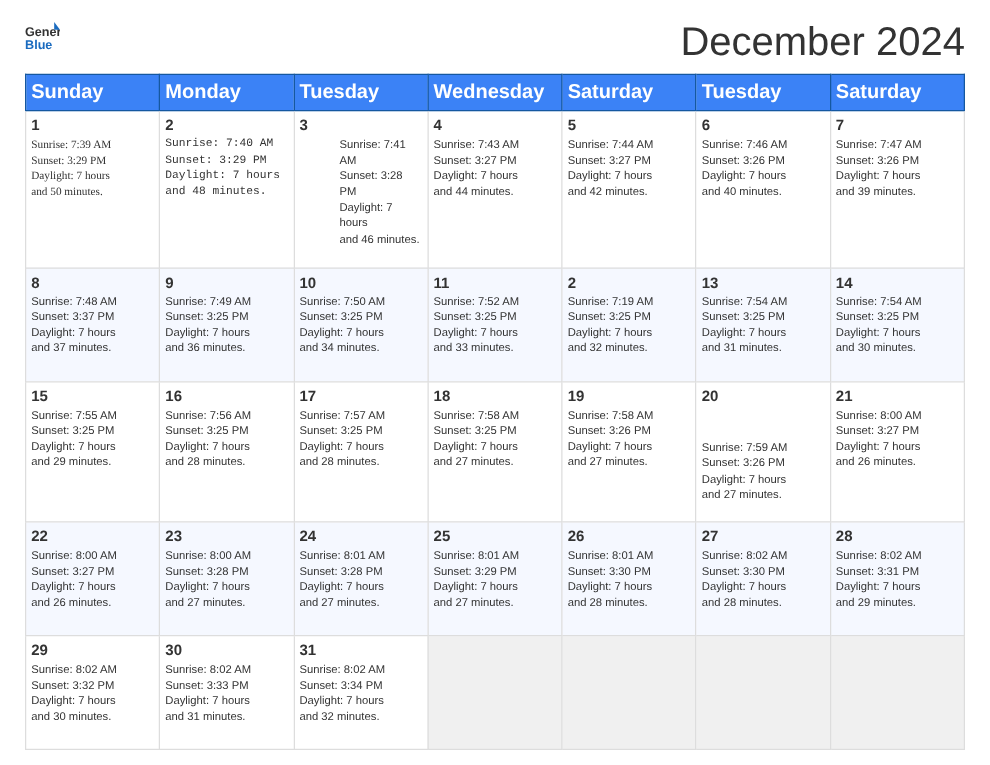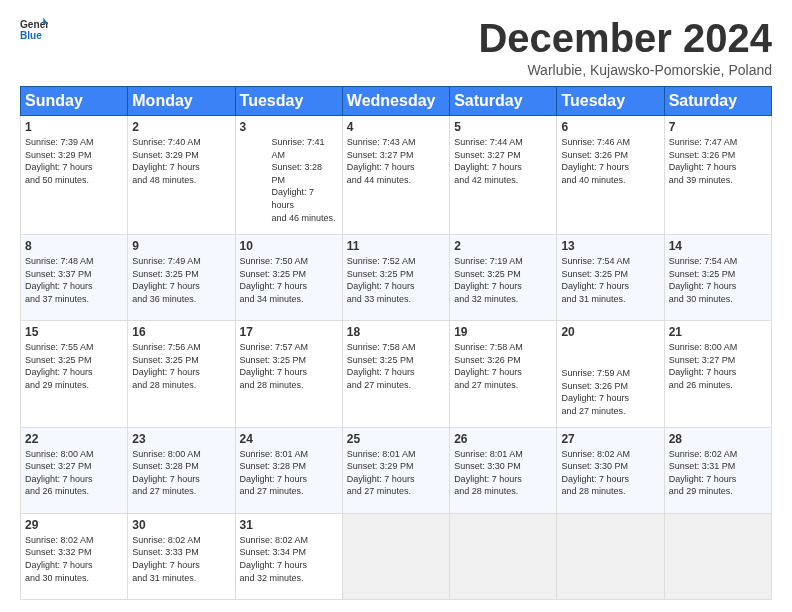--- a/index.html
+++ b/index.html
@@ -29,22 +29,22 @@
       gap: 4px;
     }
     .logo-icon {
       width: 28px;
       height: 28px;
     }
     .title-block {
       text-align: right;
     }
     .main-title {
-      font-size: 40px;
-      font-weight: bold;
+      font-size: 32px;
+      font-weight: normal;
       color: #333;
       line-height: 1.1;
     }
     .subtitle {
       font-size: 14px;
       color: #555;
       margin-top: 2px;
     }
     .calendar {
       flex: 1;
@@ -96,48 +96,47 @@
   <div class="header">
     <div class="logo">
       <svg class="logo-icon" viewBox="0 0 36 36">
         <text x="0" y="16" font-size="13" font-weight="bold" fill="#333" font-family="Arial">General</text>
         <text x="0" y="30" font-size="13" font-weight="bold" fill="#1a6bbf" font-family="Arial">Blue</text>
         <polygon points="30,2 36,10 30,10" fill="#1a6bbf"></polygon>
       </svg>
     </div>
     <div class="title-block">
       <div class="main-title">December 2024</div>
-      <div class="subtitle">Warlubie, Kujawsko-Pomorskie, Poland</div>
     </div>
   </div>
 
   <table class="calendar">
     <thead>
       <tr>
         <th>Sunday</th>
         <th>Monday</th>
         <th>Tuesday</th>
         <th>Wednesday</th>
         <th>Saturday</th>
         <th>Tuesday</th>
         <th>Saturday</th>
       </tr>
     </thead>
     <tbody id="calendar-body">
     <tr>
           <td>
             <span class="day-num">1</span>
-            <div class="day-info" style="white-space: pre-line;">Sunrise: 7:39 AM
+            <div class="day-info" style="white-space: pre-line; font-family: Liberation Serif, serif;">Sunrise: 7:39 AM
 Sunset: 3:29 PM
 Daylight: 7 hours
 and 50 minutes.</div>
           </td>
           <td>
             <span class="day-num">2</span>
-            <div class="day-info" style="white-space: pre-line;">Sunrise: 7:40 AM
+            <div class="day-info" style="white-space: pre-line; font-family: Liberation Mono, monospace;">Sunrise: 7:40 AM
 Sunset: 3:29 PM
 Daylight: 7 hours
 and 48 minutes.</div>
           </td>
           <td>
             <span class="day-num">3</span>
             <div class="day-info" style="white-space: pre-line; margin-left: 32px;">Sunrise: 7:41 AM
 Sunset: 3:28 PM
 Daylight: 7 hours
 and 46 minutes.</div>

